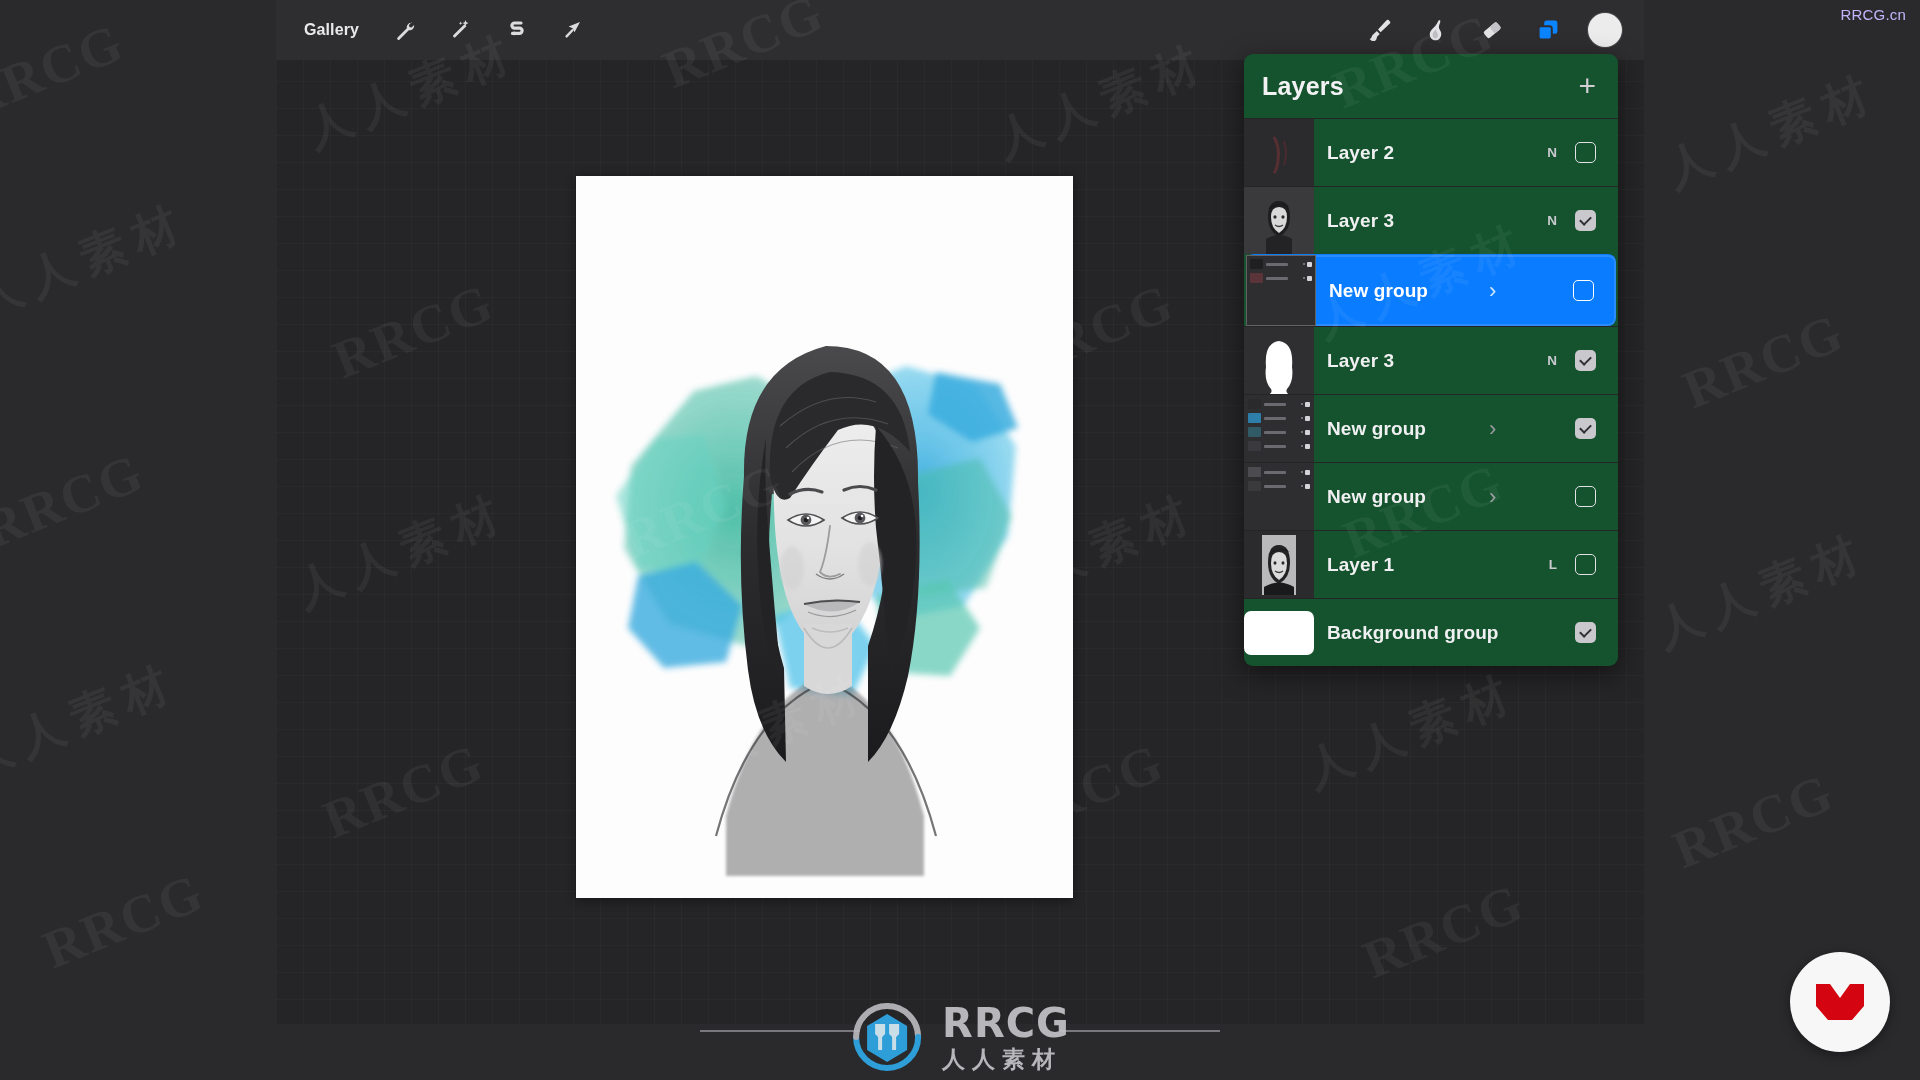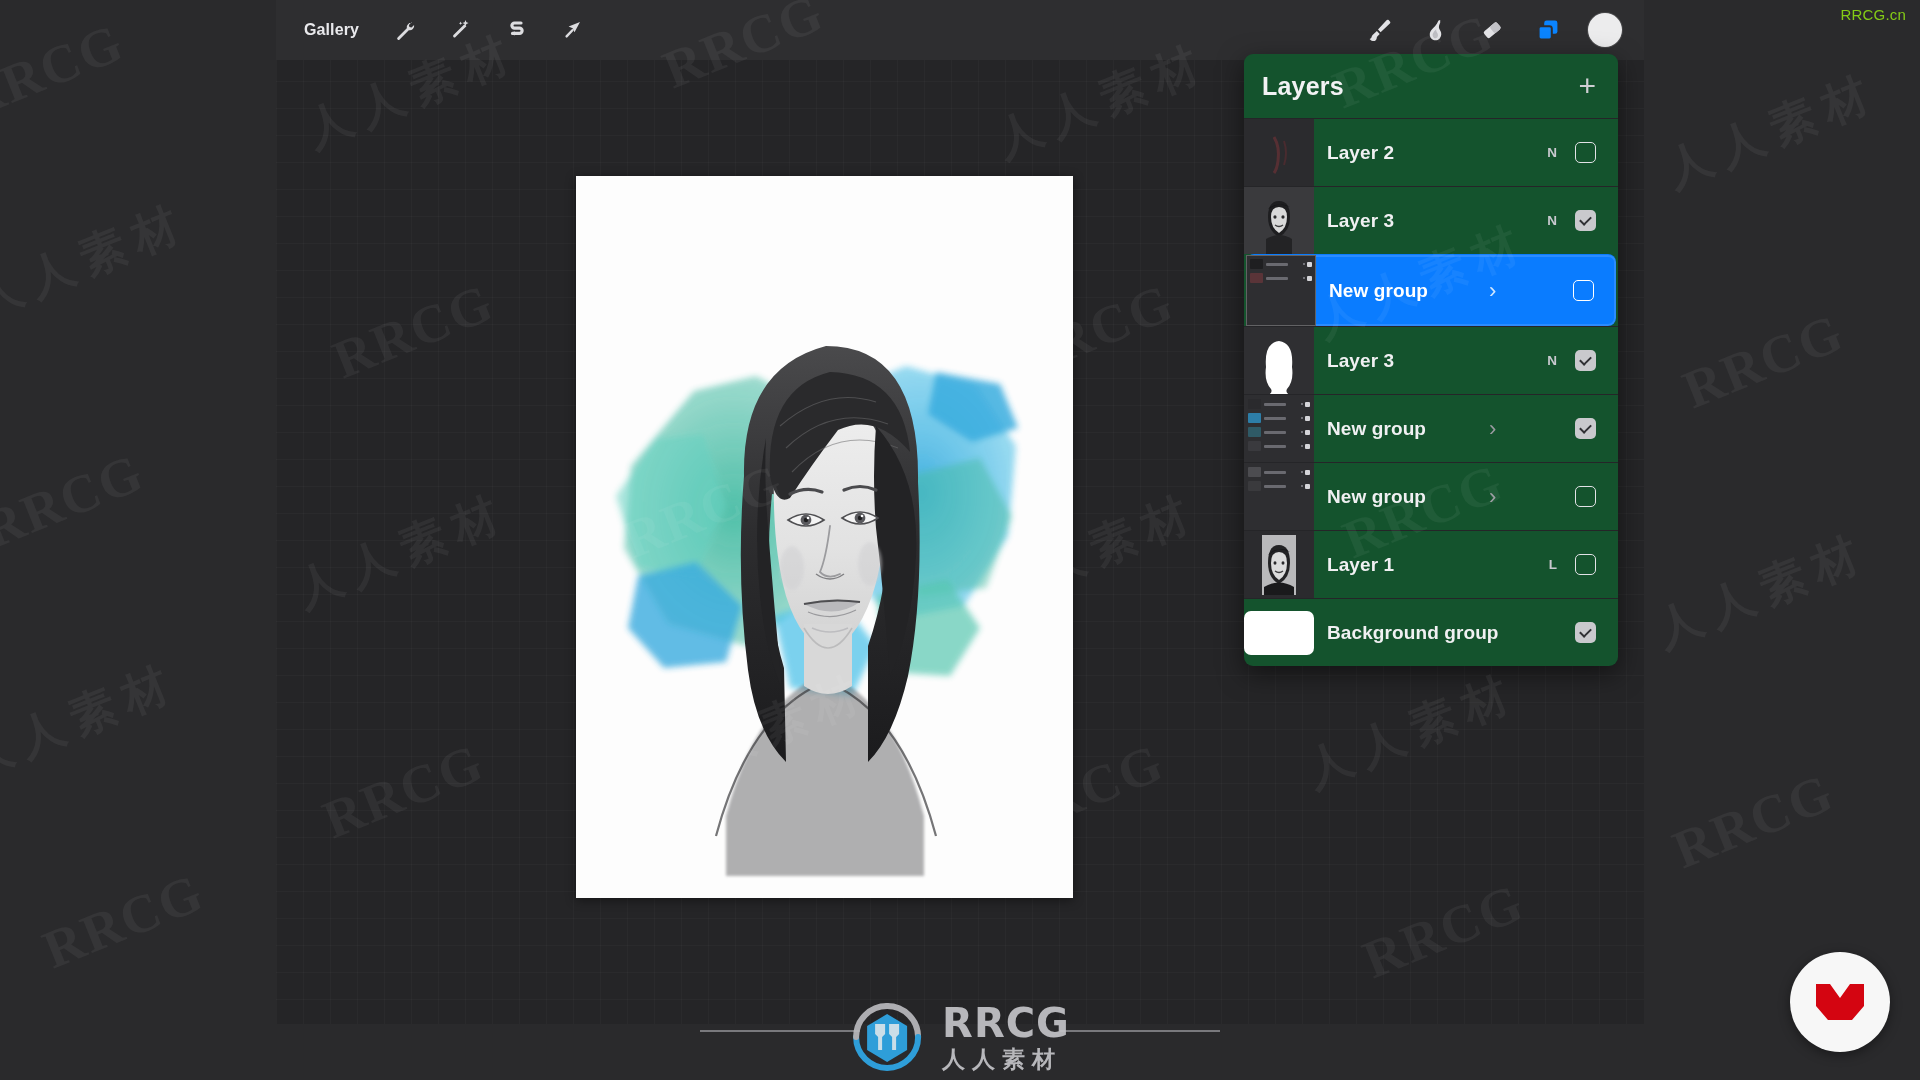--- a/index.html
+++ b/index.html
@@ -56,21 +56,21 @@
   }
   .tool-ico svg { display:block; }
   .tool-ico.active svg .fillme { fill:#0a84ff; }
   .color-swatch {
     width:34px; height:34px; border-radius:50%;
     background:#ececed; margin-left:12px;
     box-shadow:0 0 0 1px rgba(255,255,255,0.12);
   }
   #rrcg-cn {
     position:absolute; right:14px; top:6px; z-index:70;
-    color:#84cc16; font-size:15px; letter-spacing:.2px;
+    color:#c4b5fd; font-size:15px; letter-spacing:.2px;
   }
 
   
   #canvas-sheet {
     position:absolute; left:300px; top:176px; width:497px; height:722px;
     background:#fdfdfd; z-index:15; overflow:hidden;
     box-shadow:0 2px 10px rgba(0,0,0,.45);
   }
   #art { position:absolute; left:0; top:0; width:100%; height:100%; }
 

